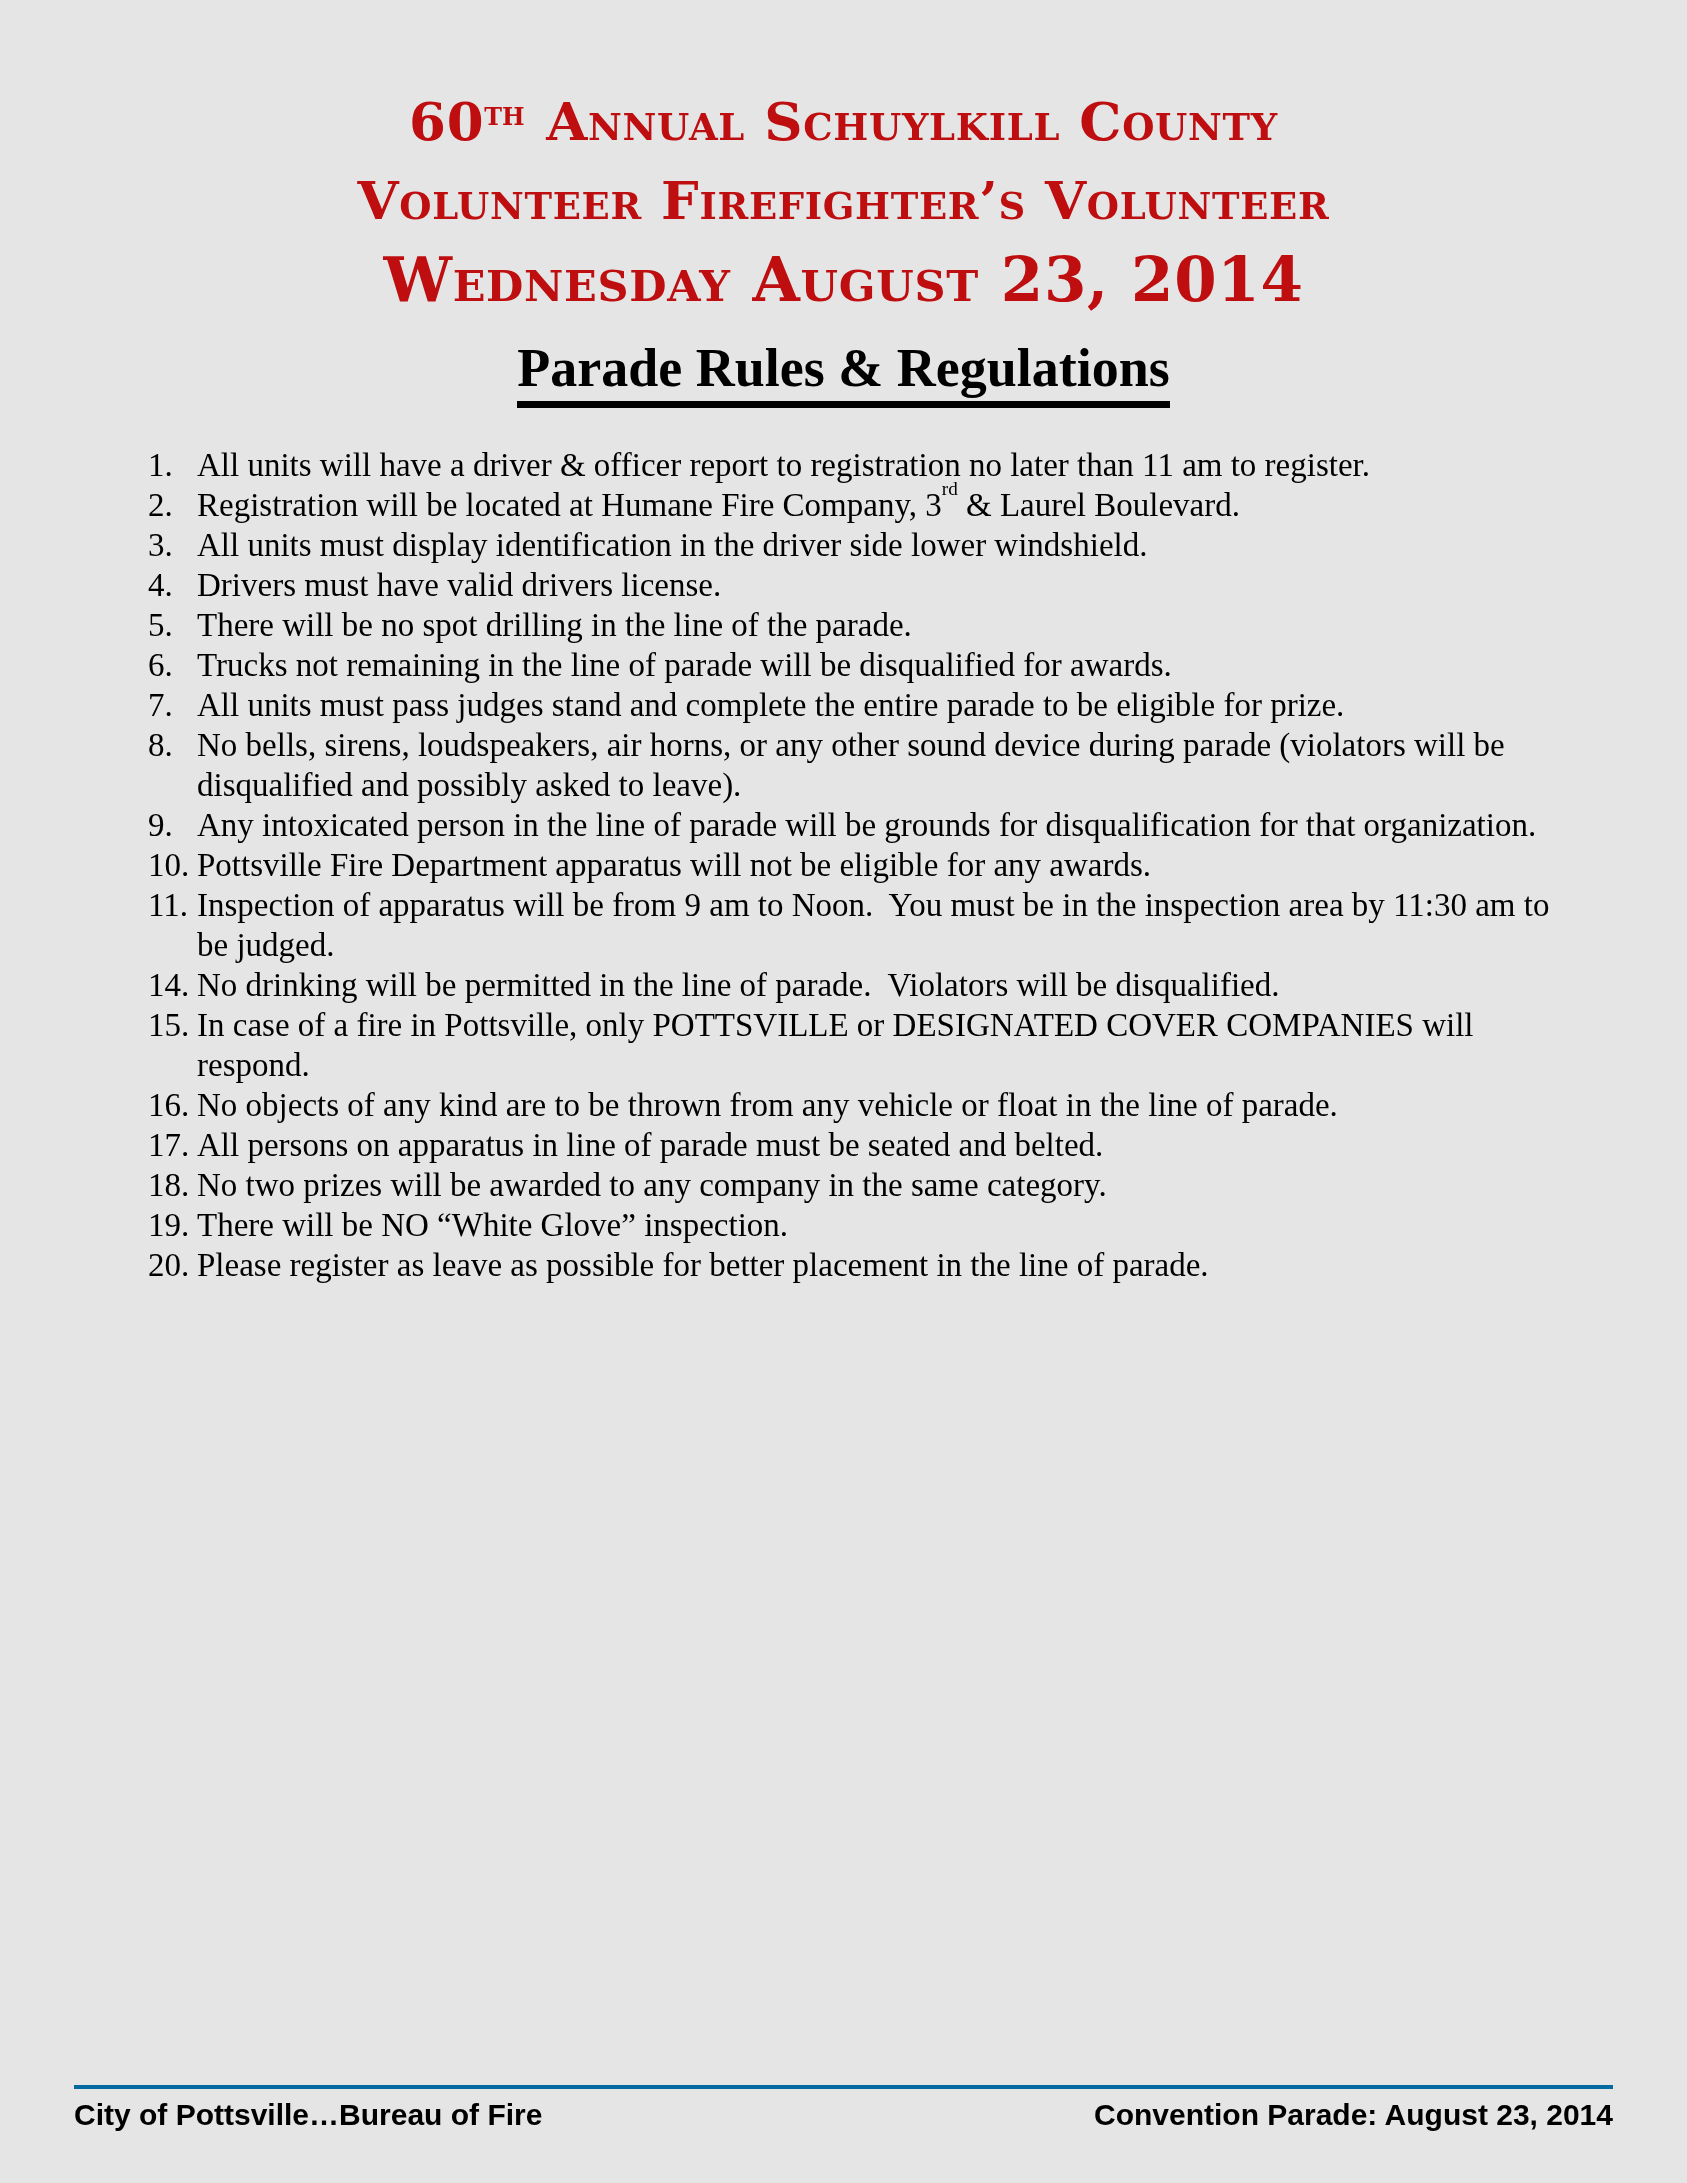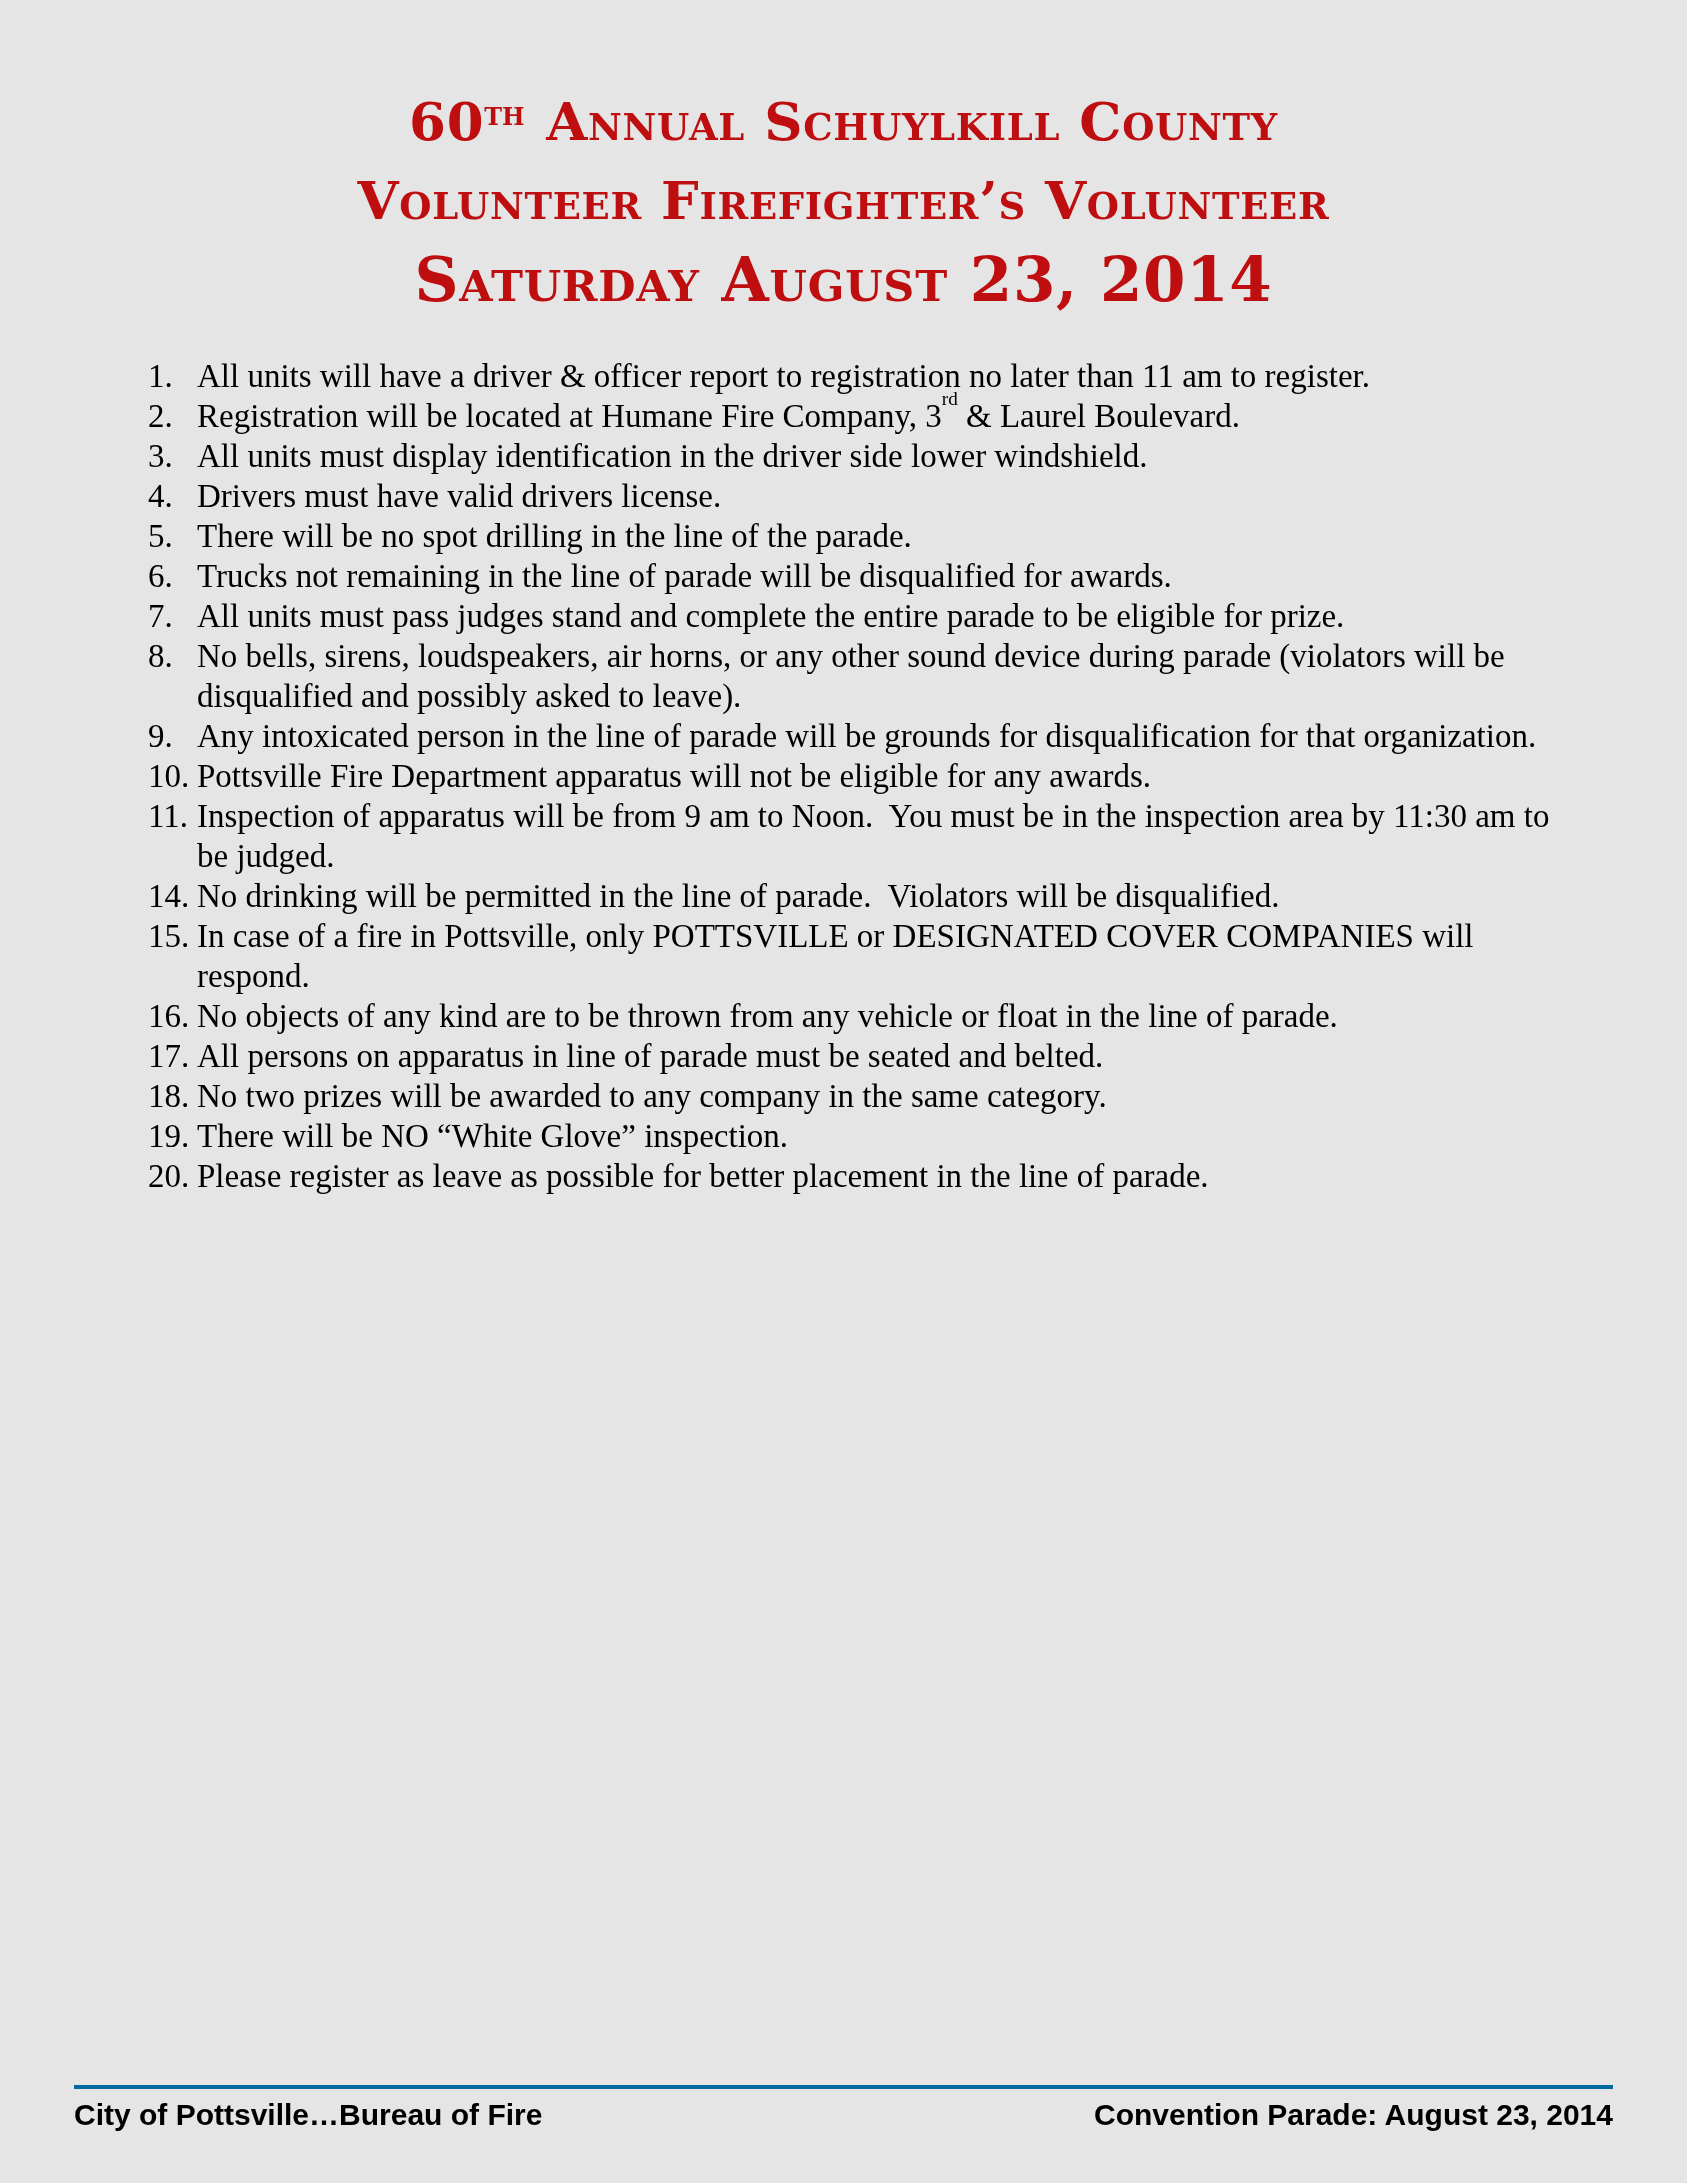--- a/index.html
+++ b/index.html
@@ -80,23 +80,26 @@
   }
 </style>
 </head>
 <body>
 
 <div class="page">
 
   <div class="doc-header">
     <div class="h-line h1"><span>60</span><sup class="hsup">th</sup><span> Annual Schuylkill County</span></div>
     <div class="h-line h2">Volunteer Firefighter’s Volunteer</div>
-    <div class="h-line h4">Saturday August 23, 2014</div>
+    <div class="h-line h4">Wednesday August 23, 2014</div>
   </div>
 
+  <div class="title-wrap">
+    <span class="title">Parade Rules &amp; Regulations</span>
+  </div>
 
   <ol class="rules">
       <li>
         <span class="num">1.</span>
         <span class="txt"><span>All units will have a driver &amp; officer report to registration no later than 11 am to register.</span></span>
       </li>
       <li>
         <span class="num">2.</span>
         <span class="txt"><span>Registration will be located at Humane Fire Company, 3</span><sup class="rsup">rd</sup><span> &amp; Laurel Boulevard.</span></span>
       </li>

